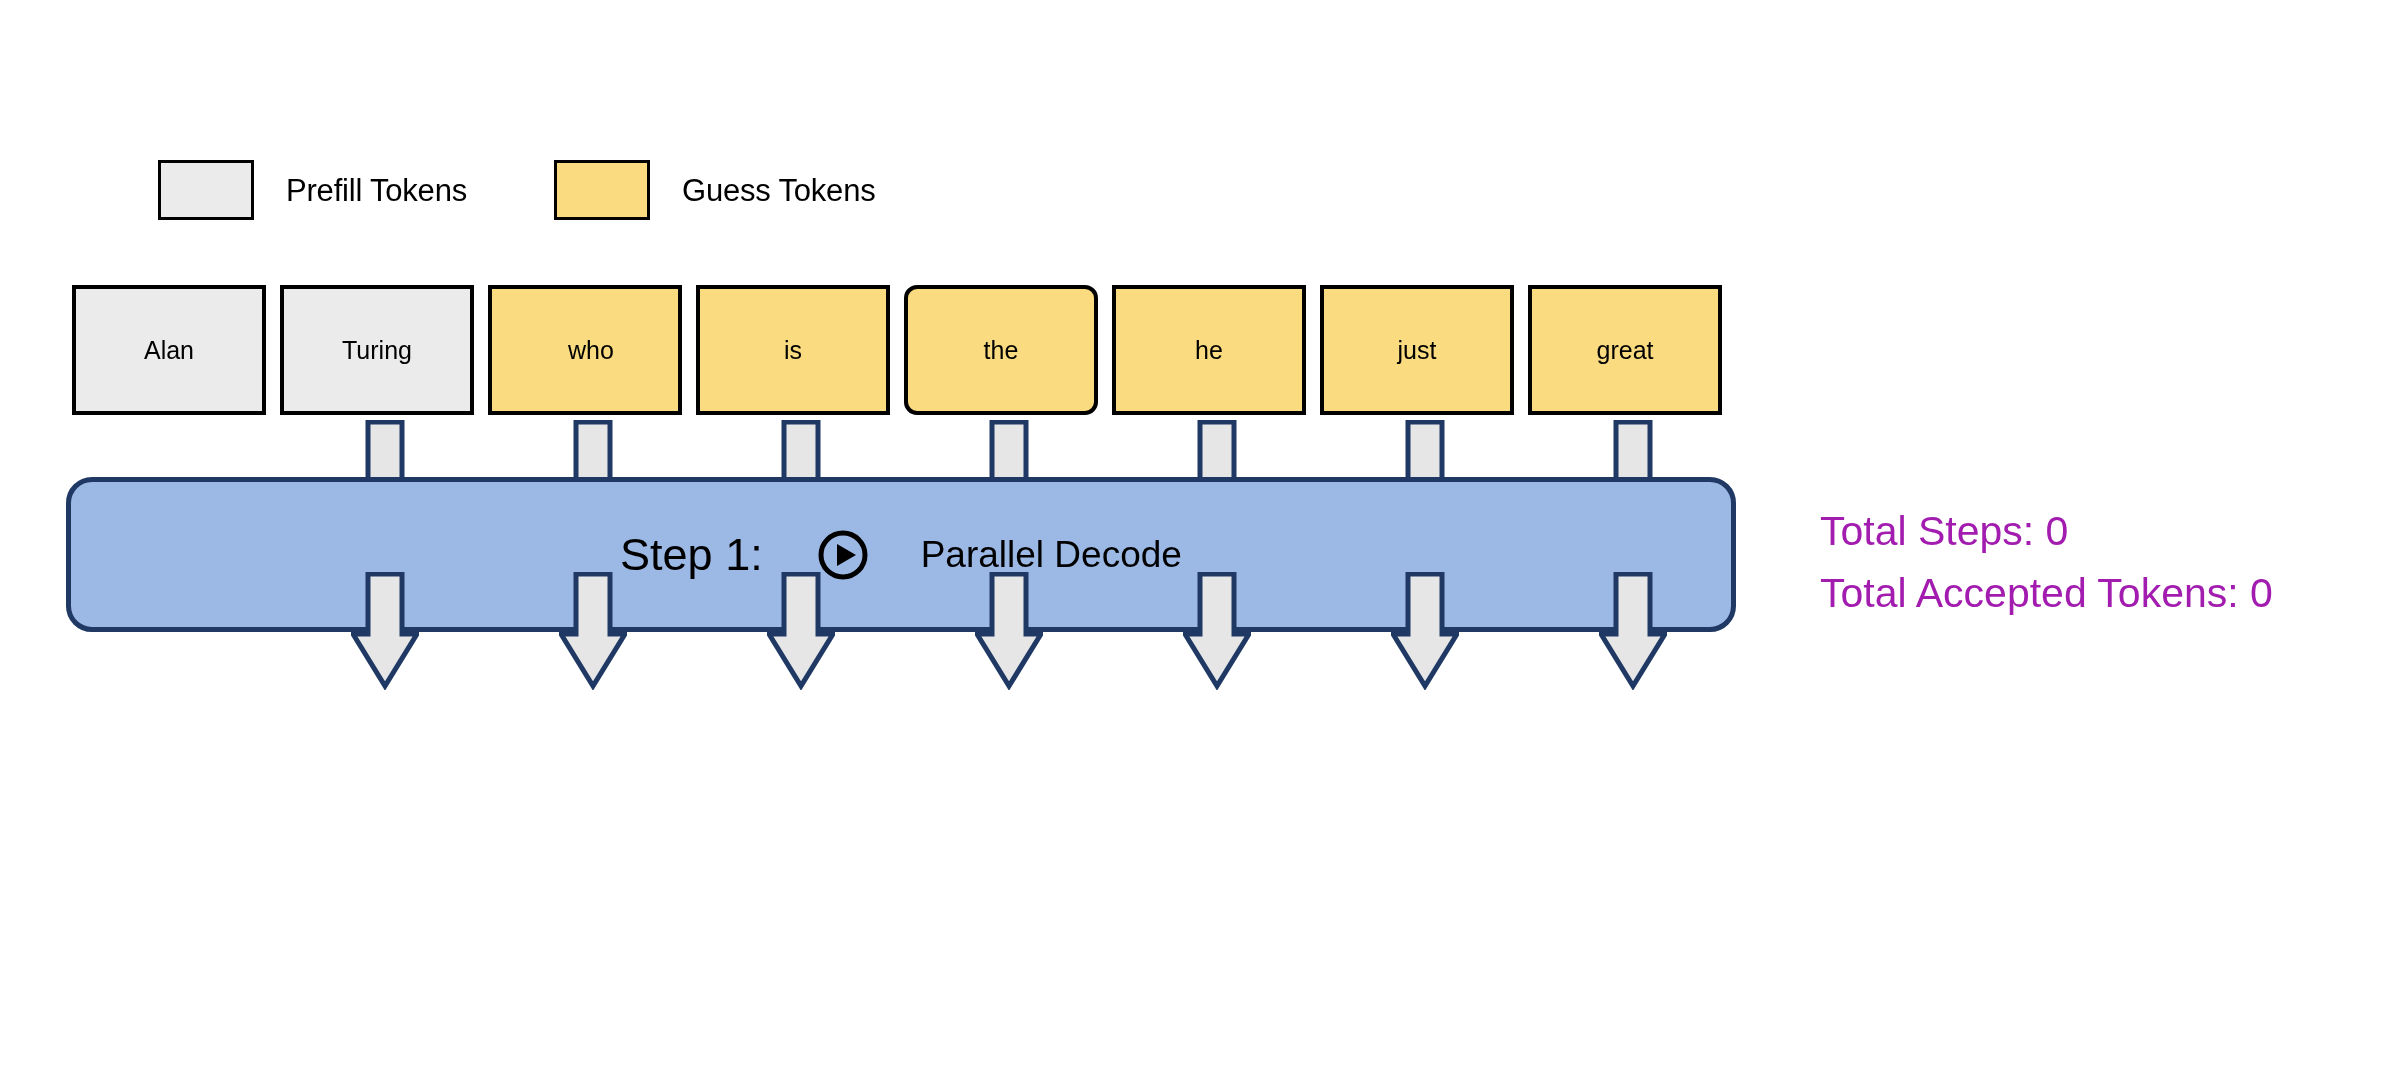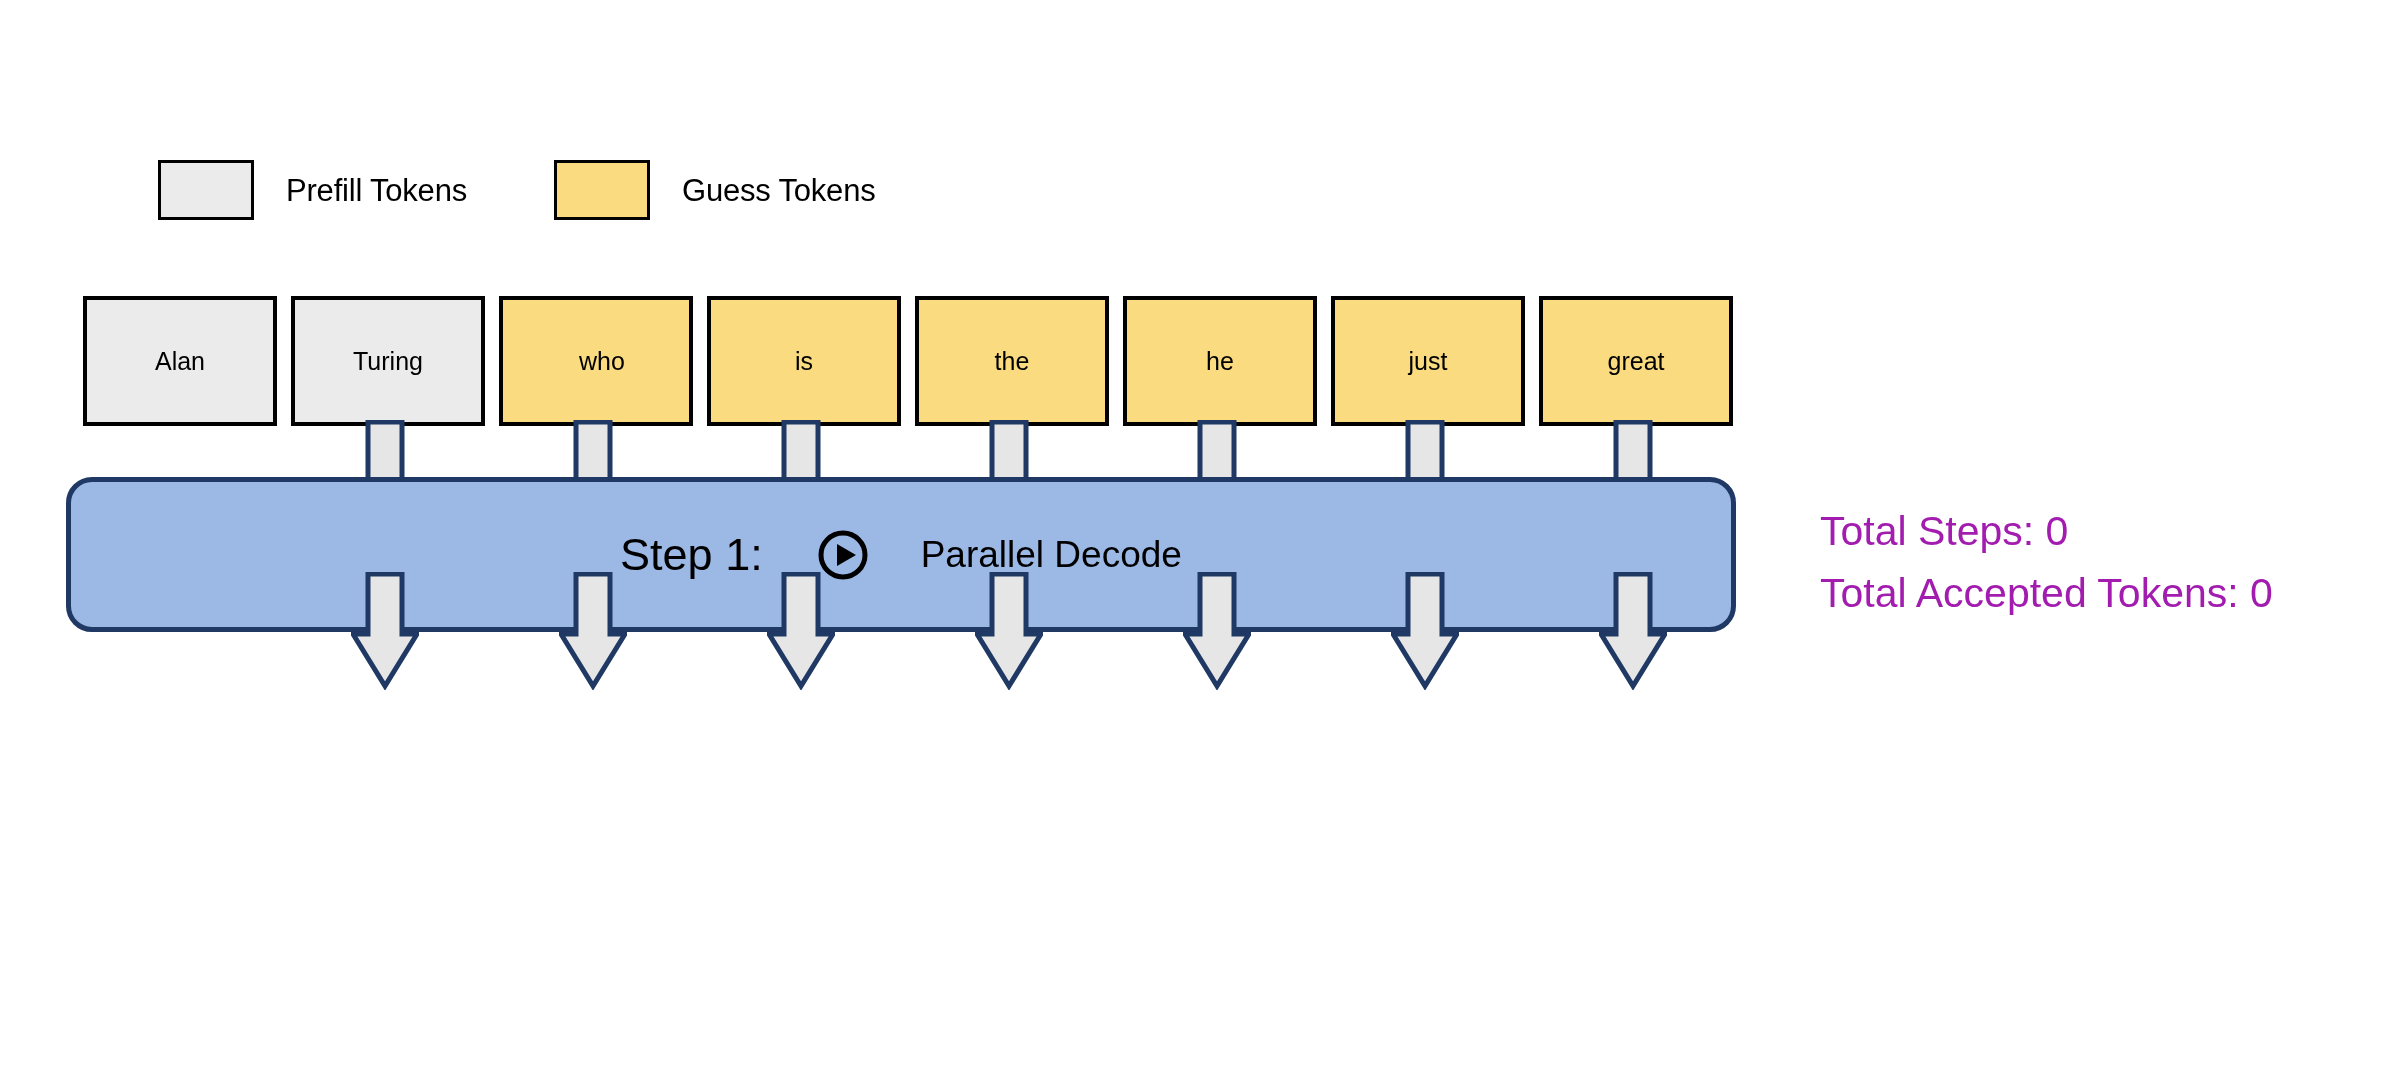--- a/index.html
+++ b/index.html
@@ -46,24 +46,23 @@
     white-space: nowrap;
     letter-spacing: -0.2px;
   }
   .legend-gap-a { width: 87px; }
   .legend-gap-b { width: 72px; }
 
   
   #token-row {
     position: absolute;
     left: 72px;
-    top: 296px;
+    top: 285px;
     width: 1650px;
     height: 113px;
-    margin-left: 11px;
   }
   .token-box {
     position: absolute;
     top: 0;
     width: 194px;
     height: 130px;
     border: 4px solid #000000;
     box-sizing: border-box;
     display: flex;
     align-items: center;
@@ -174,21 +173,21 @@
     </div>
     <div class="token-box token-prefill" style="left: 208px; width: 194px;">
       <span>Turing</span>
     </div>
     <div class="token-box token-guess" style="left: 416px; width: 194px; padding-left: 12px;">
       <span>who</span>
     </div>
     <div class="token-box token-guess" style="left: 624px; width: 194px;">
       <span>is</span>
     </div>
-    <div class="token-box token-guess" style="left: 832px; width: 194px;">
+    <div class="token-box token-guess" style="left: 832px; width: 194px; border-radius: 13px;">
       <span>the</span>
     </div>
     <div class="token-box token-guess" style="left: 1040px; width: 194px;">
       <span>he</span>
     </div>
     <div class="token-box token-guess" style="left: 1248px; width: 194px;">
       <span>just</span>
     </div>
     <div class="token-box token-guess" style="left: 1456px; width: 194px;">
       <span>great</span>

